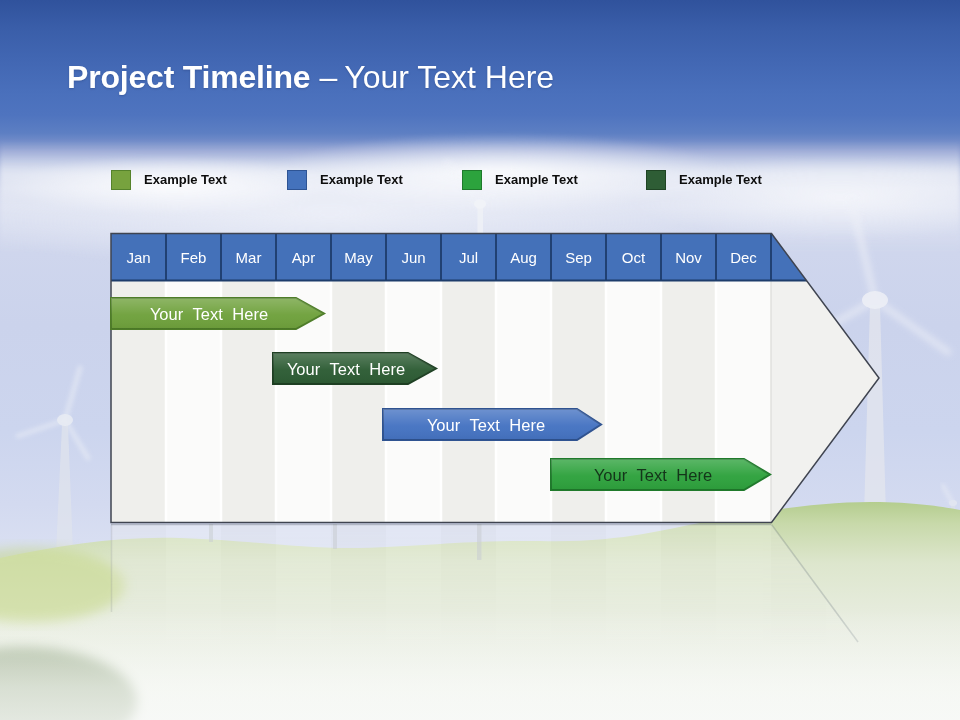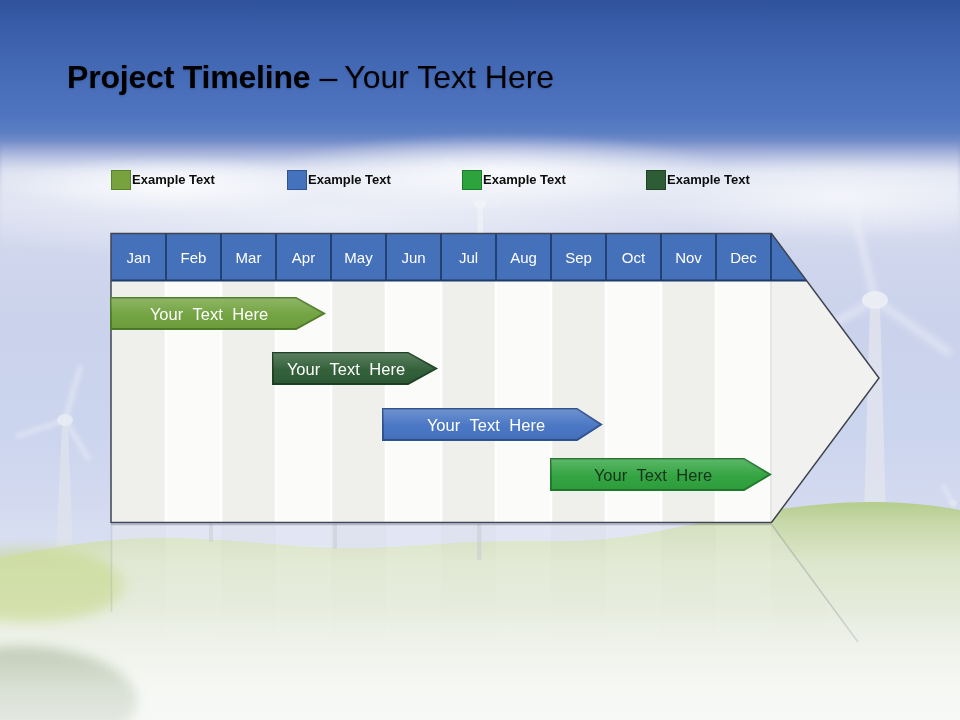--- a/index.html
+++ b/index.html
@@ -30,29 +30,29 @@
     position:absolute;left:111px;top:524px;width:768px;height:160px;
     background:repeating-linear-gradient(90deg,#efefec 0 55px,#fbfbfa 55px 110px);
     clip-path:polygon(0 0,660px 0,768px 145px,660px 289px,0 289px);
     opacity:.5;
     -webkit-mask-image:linear-gradient(180deg,rgba(0,0,0,.65),rgba(0,0,0,.25) 45%,rgba(0,0,0,0) 80%);
     mask-image:linear-gradient(180deg,rgba(0,0,0,.65),rgba(0,0,0,.25) 45%,rgba(0,0,0,0) 80%);
   }
   .mist{position:absolute;left:0;bottom:0;width:960px;height:110px;pointer-events:none;
     background:linear-gradient(180deg,rgba(252,253,252,0),rgba(252,253,252,.55) 70%,rgba(250,251,250,.7));}
   
-  .title{position:absolute;left:67px;top:57px;color:#000000;font-size:32px;line-height:40px;
+  .title{position:absolute;left:67px;top:57px;color:#ffffff;font-size:32px;line-height:40px;
     text-shadow:0 1px 2px rgba(20,35,80,.25);white-space:nowrap;}
   .title .t-bold{font-weight:700;letter-spacing:-.2px;}
   .title .t-sep{font-weight:400;margin:0 7px 0 9px;}
   .title .t-rest{font-weight:400;}
   
   .legend-item{position:absolute;top:168px;height:23px;display:flex;align-items:center;}
   .legend-item .swatch{width:20px;height:20px;border:1.5px solid;box-sizing:border-box;flex:0 0 auto;}
-  .legend-item .lbl{margin-left:1px;font-size:13px;font-weight:700;color:#0d0d0d;white-space:nowrap;}
+  .legend-item .lbl{margin-left:13px;font-size:13px;font-weight:700;color:#0d0d0d;white-space:nowrap;}
   .li-1{left:111px;} .li-2{left:287px;} .li-3{left:462px;} .li-4{left:646px;}
   
   svg text{font-family:"Liberation Sans",sans-serif;}
   .month-label{font-size:15px;fill:#ffffff;}
   .bar-label{font-size:16.5px;word-spacing:5px;}
 </style>
 </head>
 <body>
 
 <div class="slide">

